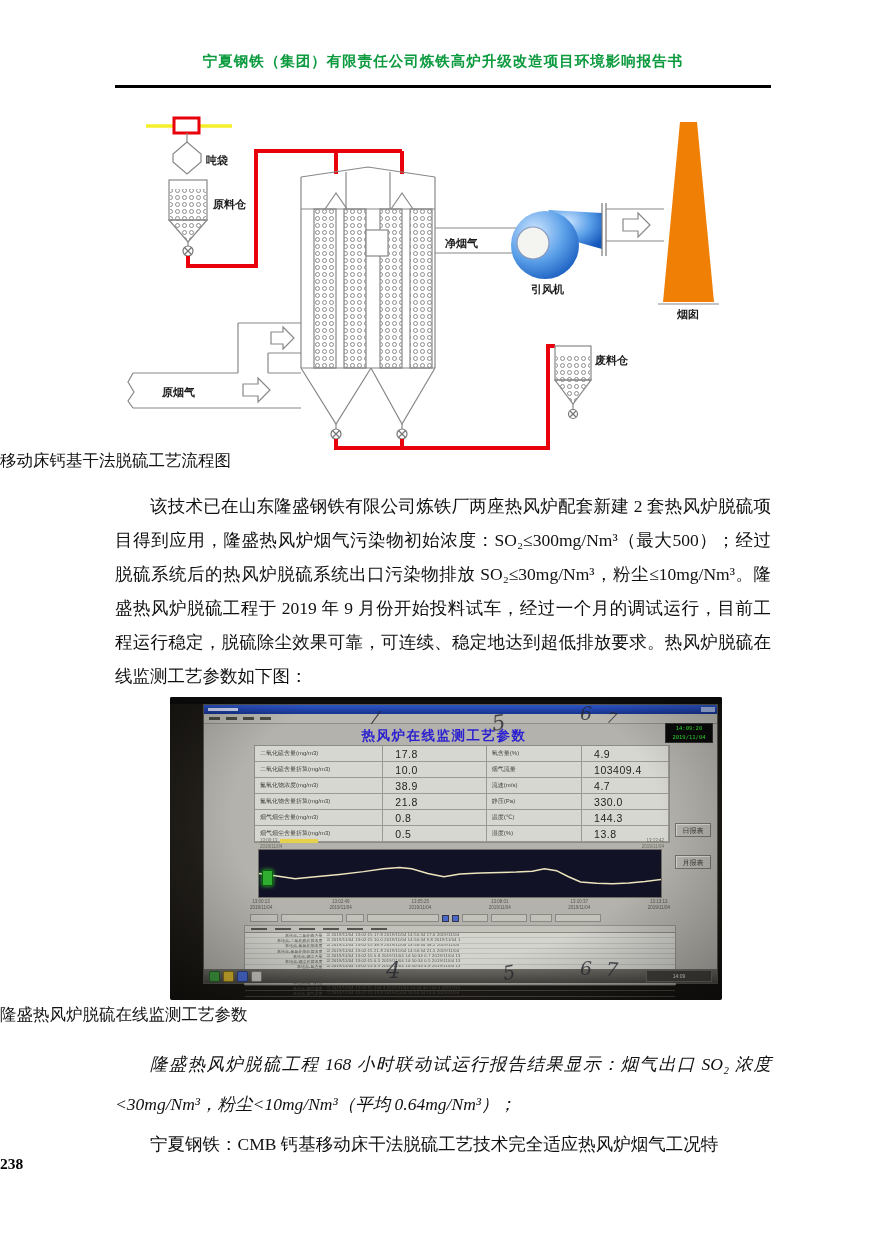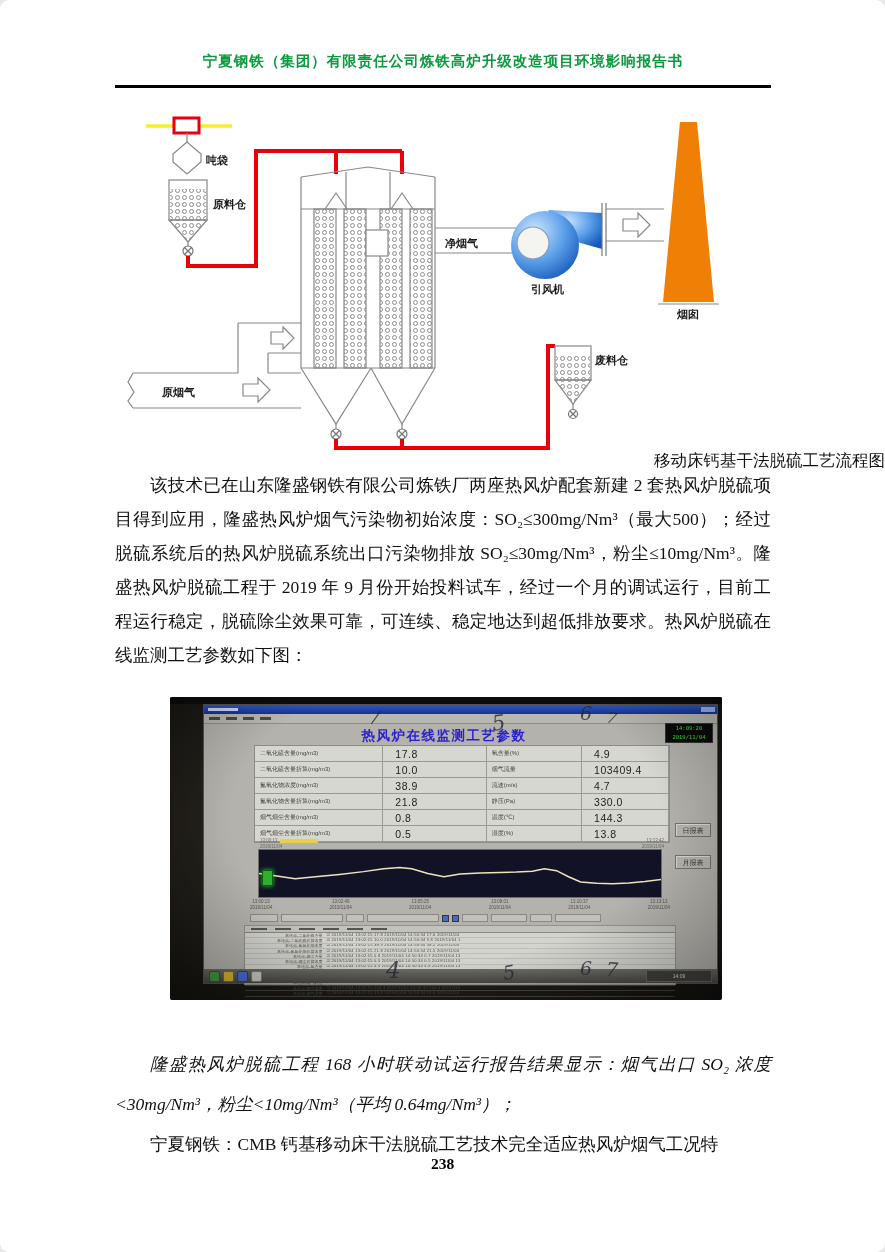--- a/index.html
+++ b/index.html
@@ -1,35 +1,35 @@
 <!DOCTYPE html>
 <html><head>
 <meta charset="utf-8">
 <style>
   html,body{margin:0;padding:0;background:#e8e8e8;}
   .page{position:relative;width:885px;height:1252px;background:#ffffff;margin:0 auto;
-        font-family:"Liberation Serif","DejaVu Serif",serif;color:#141414;overflow:hidden;border-radius:9px;}
+        font-family:"Liberation Serif","DejaVu Serif",serif;color:#141414;overflow:hidden;}
   
   .hdr{position:absolute;left:115px;top:52px;width:656px;text-align:center;}
   .hdr-title{font-size:14.5px;font-weight:bold;color:#0b9a3e;letter-spacing:1px;
              font-family:"Liberation Serif","DejaVu Serif",serif;}
   .hdr-rule{position:absolute;left:115px;top:85px;width:656px;height:3px;background:#000;}
   
   .diagram{position:absolute;left:118px;top:96px;width:650px;height:370px;}
   .dlabel{fill:#1a1a1a;font-weight:bold;font-size:11px;font-family:"Liberation Sans","DejaVu Sans",sans-serif;}
   
-  .caption{position:absolute;left:0;width:100%;text-align:right;font-size:16.5px;color:#111;}
+  .caption{position:absolute;left:0;width:100%;text-align:left;font-size:16.5px;color:#111;}
   .cap1{top:450px;}
   .cap2{top:1004px;}
   .body{position:absolute;left:115px;width:656px;margin:0;font-size:17.5px;line-height:34px;
         text-align:justify;text-indent:2em;color:#101010;}
-  .p1{top:468px;}
+  .p1{top:489px;}
   .p2{top:1044px;line-height:40px;font-style:italic;}
   .p3{top:1124px;line-height:40px;}
-  .pagenum{position:absolute;left:0;top:1155px;width:100%;text-align:center;
+  .pagenum{position:absolute;left:0;top:1155px;width:100%;text-align:left;
            font-size:15.5px;font-weight:bold;color:#000;}
   
   .photo{position:absolute;left:170px;top:697px;width:552px;height:303px;overflow:hidden;
          background:radial-gradient(ellipse at 45% 45%, #343229 0%, #221f1a 55%, #12100d 100%);
          border-radius:2px;}
   .photo::after{content:"";position:absolute;inset:0;pointer-events:none;
          background:radial-gradient(ellipse at 50% 40%, rgba(0,0,0,0) 55%, rgba(0,0,0,0.35) 100%);}
   .bezel-top{position:absolute;left:0;top:0;right:0;height:7px;background:#0c0c0c;}
   .screen{position:absolute;left:33px;top:7px;right:4px;bottom:16px;background:#b3b2ac;
           border:1px solid #55544e;font-family:"Liberation Sans","DejaVu Sans",sans-serif;}
@@ -439,18 +439,19 @@
         <span class="mark" style="left: 322px; top: 14px; font-size: 21px; transform: rotate(-8deg);">5</span>
         <span class="mark" style="left: 410px; top: 5px; font-size: 19px; transform: rotate(0deg);">6</span>
         <span class="mark" style="left: 437px; top: 12px; font-size: 15px; transform: rotate(12deg);">7</span>
         <span class="mark" style="left: 216px; top: 260px; font-size: 23px; transform: rotate(0deg);">4</span>
         <span class="mark" style="left: 333px; top: 264px; font-size: 19px; transform: rotate(-10deg);">5</span>
         <span class="mark" style="left: 410px; top: 260px; font-size: 19px; transform: rotate(0deg);">6</span>
         <span class="mark" style="left: 436px; top: 261px; font-size: 19px; transform: rotate(4deg);">7</span>
       </div>
   </div>
 
+  <div class="caption cap2">隆盛热风炉脱硫在线监测工艺参数</div>
 
   <p class="body p2">隆盛热风炉脱硫工程 168 小时联动试运行报告结果显示：烟气出口 SO₂ 浓度&lt;30mg/Nm³，粉尘&lt;10mg/Nm³（平均 0.64mg/Nm³）；</p>
   <p class="body p3">宁夏钢铁：CMB 钙基移动床干法脱硫工艺技术完全适应热风炉烟气工况特</p>
 
   <div class="pagenum">238</div>
 </div>
 
 </body></html>

